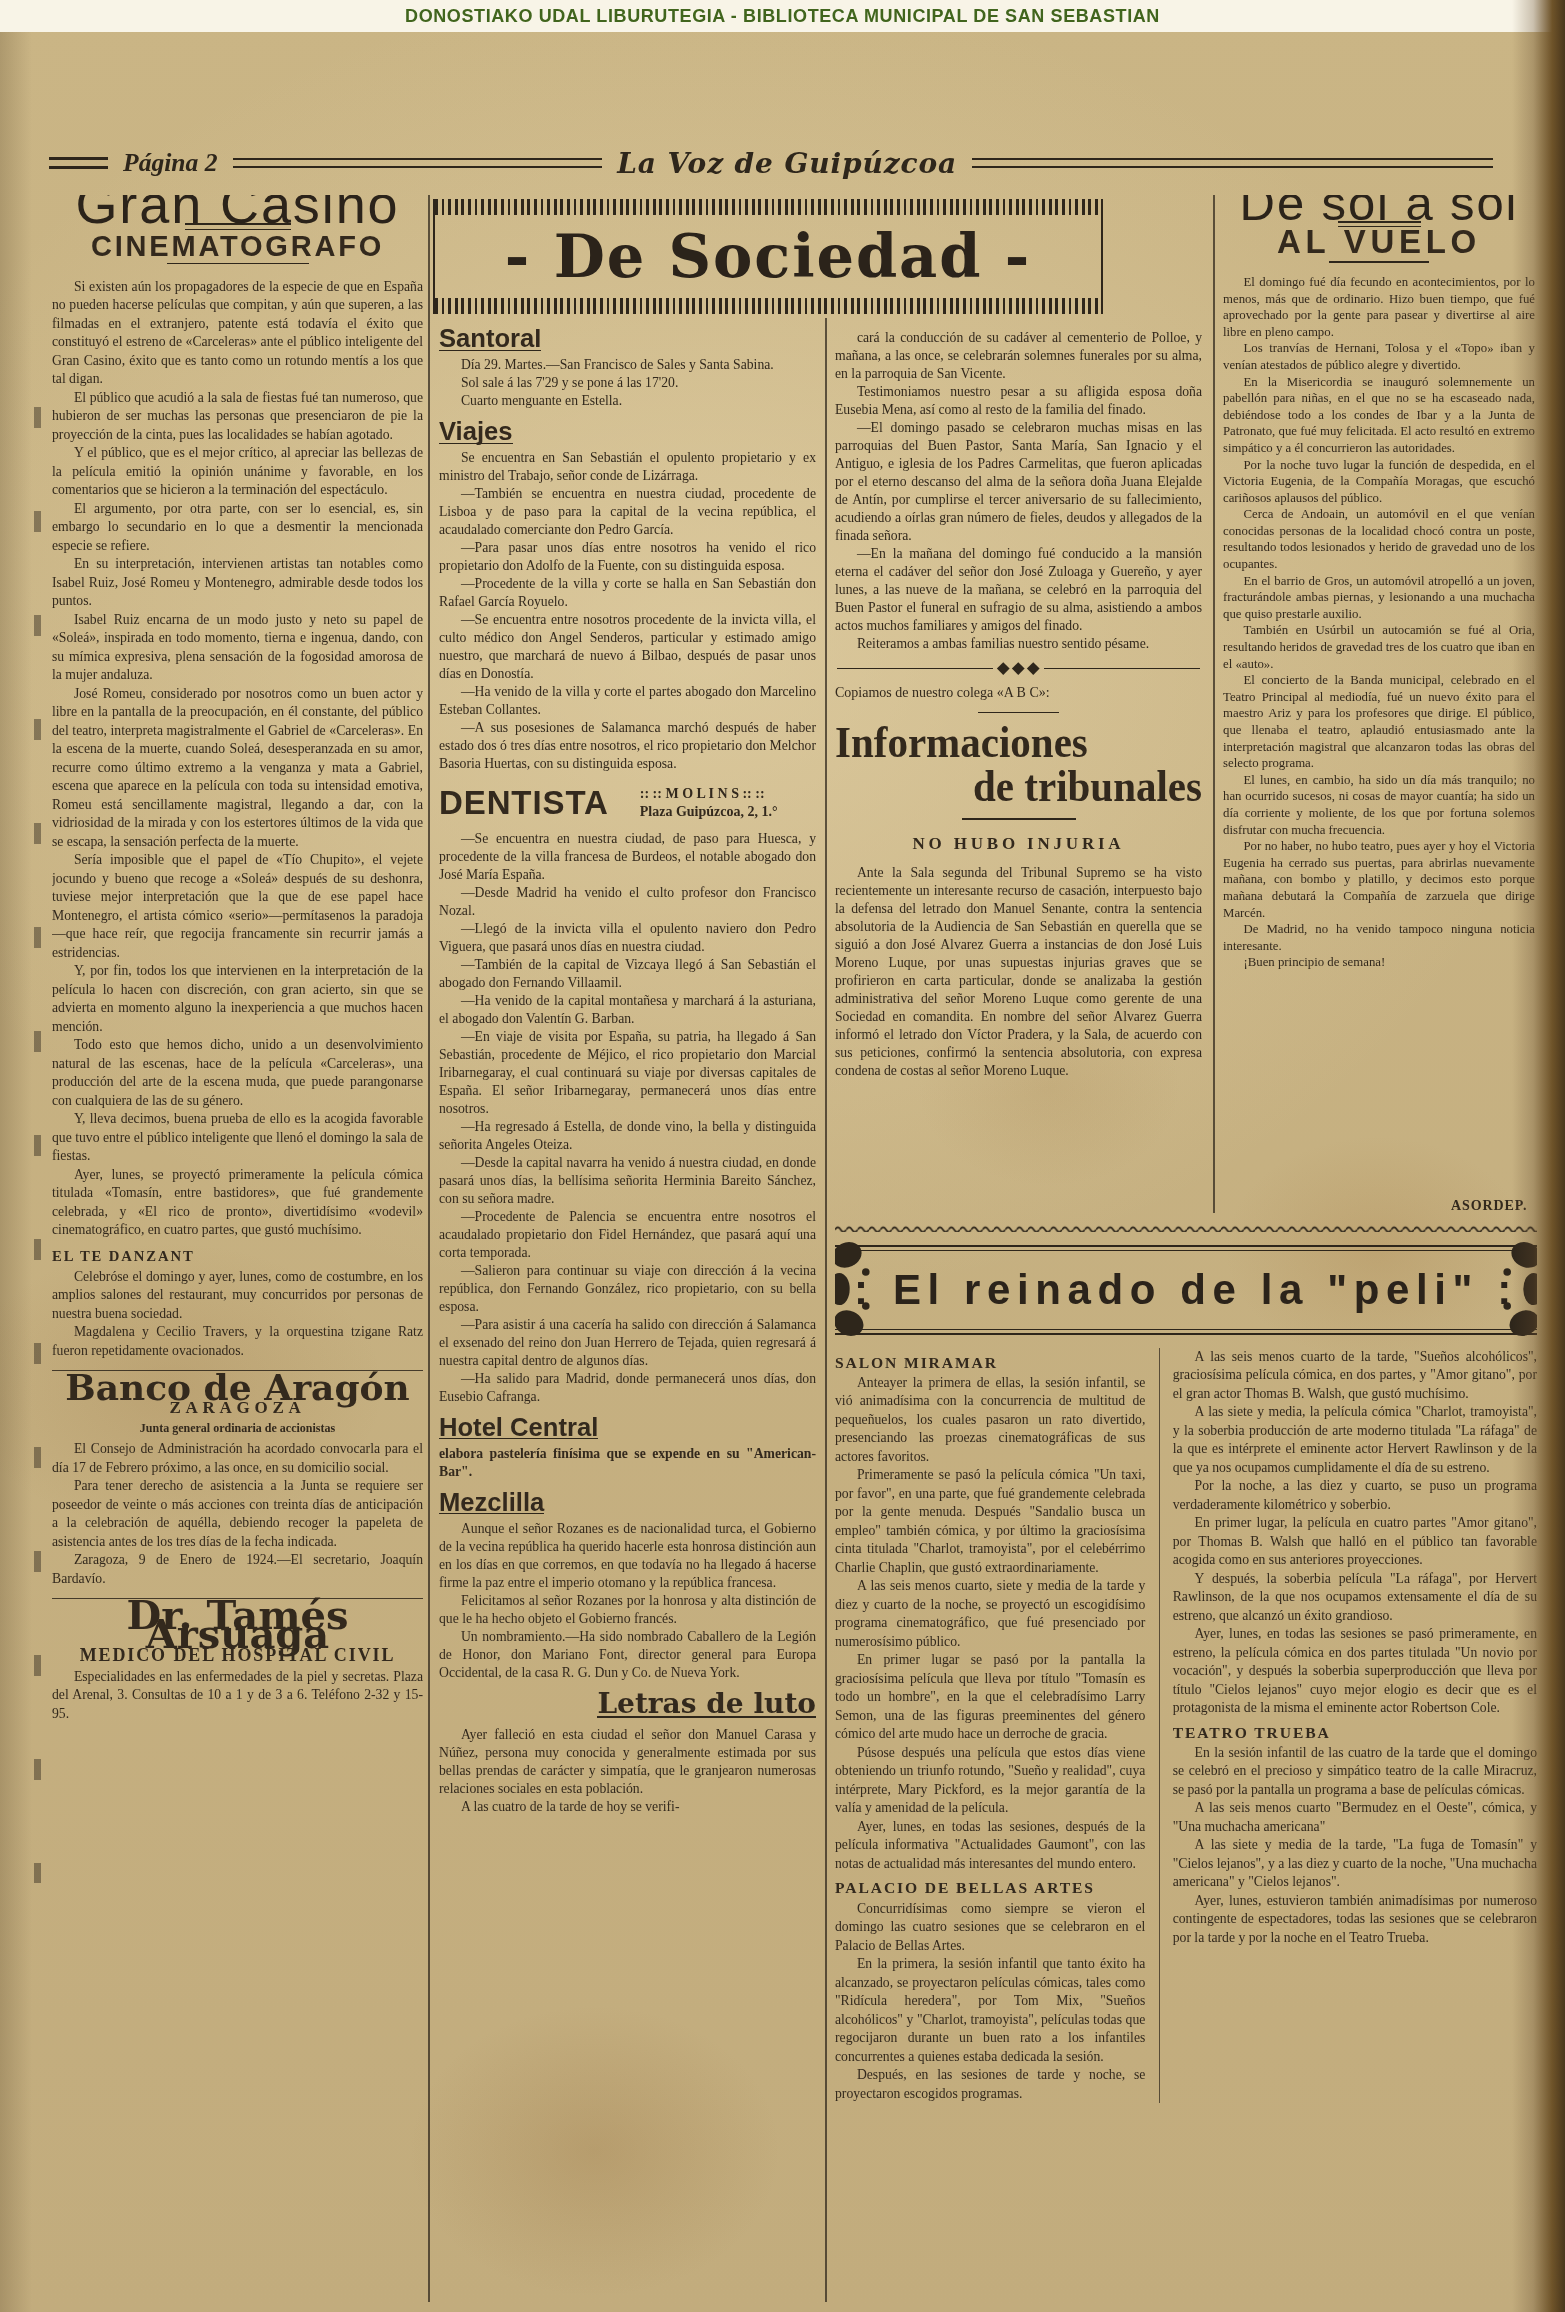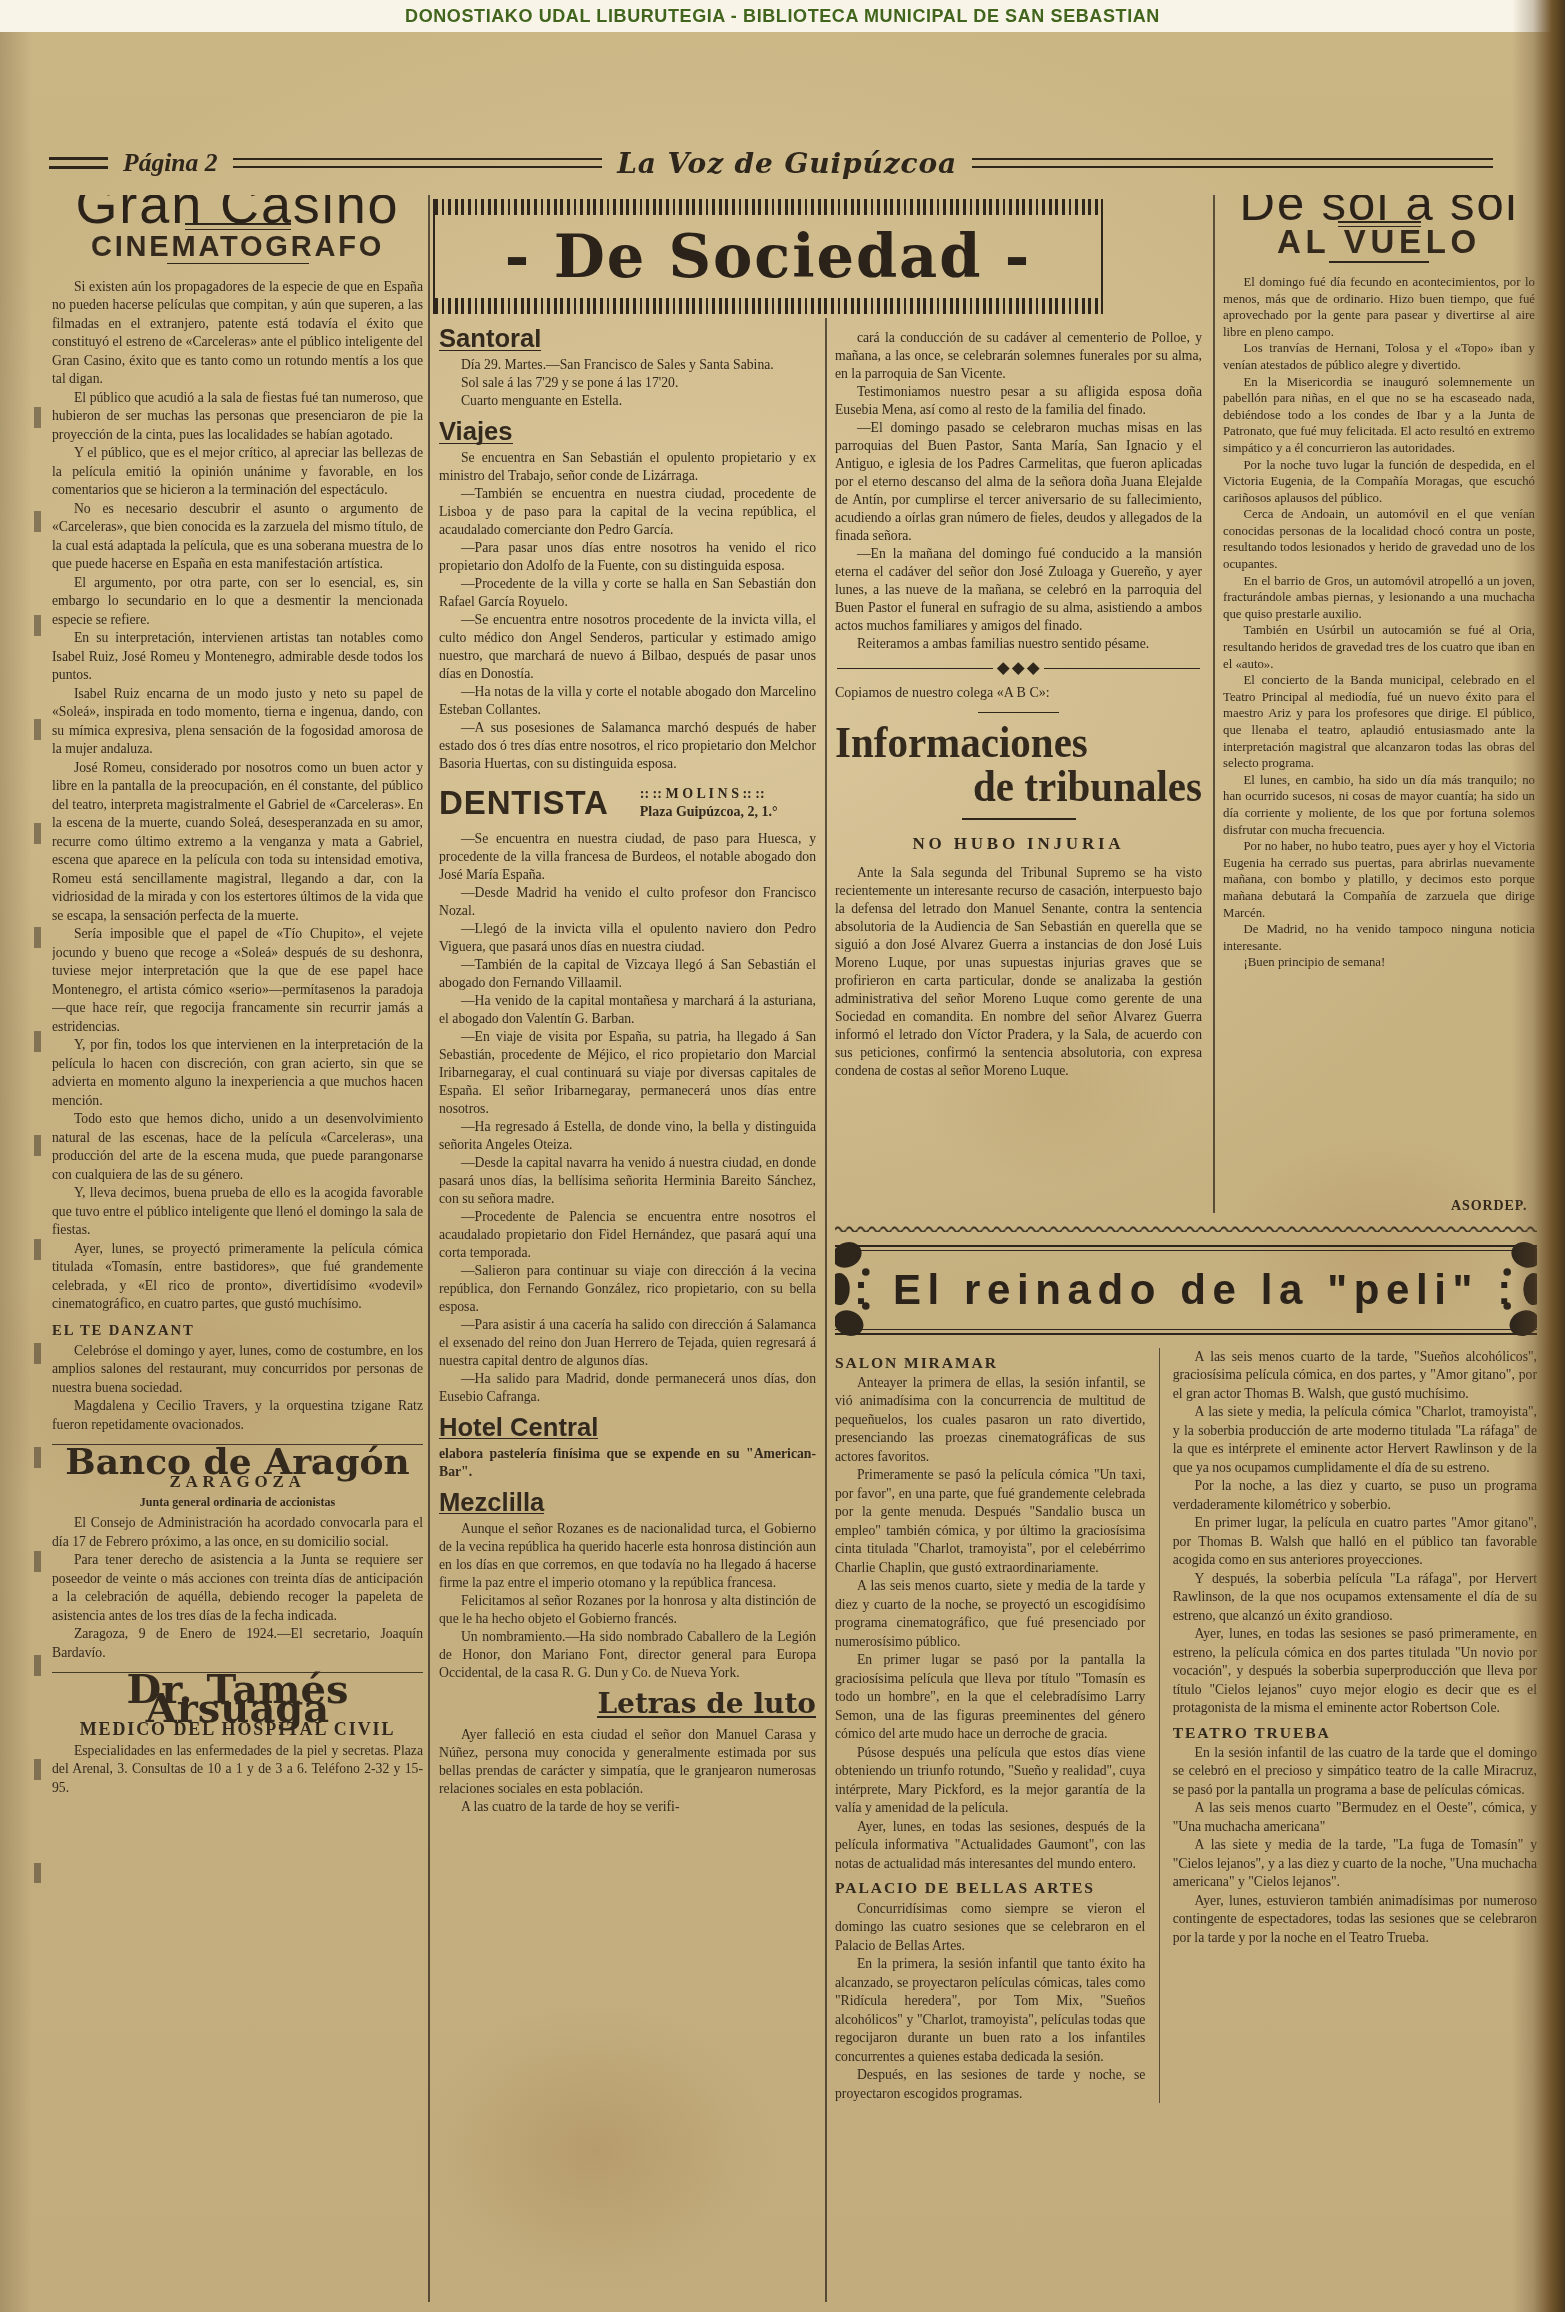--- a/index.html
+++ b/index.html
@@ -132,21 +132,20 @@
 
   <section class="col col1">
     <h1 class="gc-title">Gran Casino</h1>
     <div class="rule-dbl"></div>
     <h2 class="gc-sub">CINEMATOGRAFO</h2>
     <div class="rule-short"></div>
     <div>
         <p class="para">Si existen aún los propagadores de la especie de que en España no pueden hacerse películas que compitan, y aún que superen, a las filmadas en el extranjero, patente está todavía el éxito que constituyó el estreno de «Carceleras» ante el público inteligente del Gran Casino, éxito que es tanto como un rotundo mentís a los que tal digan.</p>
         <p class="para">El público que acudió a la sala de fiestas fué tan numeroso, que hubieron de ser muchas las personas que presenciaron de pie la proyección de la cinta, pues las localidades se habían agotado.</p>
         <p class="para">Y el público, que es el mejor crítico, al apreciar las bellezas de la película emitió la opinión unánime y favorable, en los comentarios que se hicieron a la terminación del espectáculo.</p>
-        <p class="para">No es necesario descubrir el asunto o argumento de «Carceleras», que bien conocida es la zarzuela del mismo título, de la cual está adaptada la película, que es una soberana muestra de lo que puede hacerse en España en esta manifestación artística.</p>
         <p class="para">El argumento, por otra parte, con ser lo esencial, es, sin embargo lo secundario en lo que a desmentir la mencionada especie se refiere.</p>
         <p class="para">En su interpretación, intervienen artistas tan notables como Isabel Ruiz, José Romeu y Montenegro, admirable desde todos los puntos.</p>
         <p class="para">Isabel Ruiz encarna de un modo justo y neto su papel de «Soleá», inspirada en todo momento, tierna e ingenua, dando, con su mímica expresiva, plena sensación de la fogosidad amorosa de la mujer andaluza.</p>
         <p class="para">José Romeu, considerado por nosotros como un buen actor y libre en la pantalla de la preocupación, en él constante, del público del teatro, interpreta magistralmente el Gabriel de «Carceleras». En la escena de la muerte, cuando Soleá, desesperanzada en su amor, recurre como último extremo a la venganza y mata a Gabriel, escena que aparece en la película con toda su intensidad emotiva, Romeu está sencillamente magistral, llegando a dar, con la vidriosidad de la mirada y con los estertores últimos de la vida que se escapa, la sensación perfecta de la muerte.</p>
         <p class="para">Sería imposible que el papel de «Tío Chupito», el vejete jocundo y bueno que recoge a «Soleá» después de su deshonra, tuviese mejor interpretación que la que de ese papel hace Montenegro, el artista cómico «serio»—permítasenos la paradoja—que hace reír, que regocija francamente sin recurrir jamás a estridencias.</p>
         <p class="para">Y, por fin, todos los que intervienen en la interpretación de la película lo hacen con discreción, con gran acierto, sin que se advierta en momento alguno la inexperiencia a que muchos hacen mención.</p>
         <p class="para">Todo esto que hemos dicho, unido a un desenvolvimiento natural de las escenas, hace de la película «Carceleras», una producción del arte de la escena muda, que puede parangonarse con cualquiera de las de su género.</p>
         <p class="para">Y, lleva decimos, buena prueba de ello es la acogida favorable que tuvo entre el público inteligente que llenó el domingo la sala de fiestas.</p>
         <p class="para">Ayer, lunes, se proyectó primeramente la película cómica titulada «Tomasín, entre bastidores», que fué grandemente celebrada, y «El rico de pronto», divertidísimo «vodevil» cinematográfico, en cuatro partes, que gustó muchísimo.</p>
       </div>
@@ -187,21 +186,21 @@
         <p class="para">Sol sale á las 7'29 y se pone á las 17'20.</p>
         <p class="para">Cuarto menguante en Estella.</p>
       </div>
     <h3 class="sec-head"><span>Viajes</span></h3>
     <div>
         <p class="para">Se encuentra en San Sebastián el opulento propietario y ex ministro del Trabajo, señor conde de Lizárraga.</p>
         <p class="para">—También se encuentra en nuestra ciudad, procedente de Lisboa y de paso para la capital de la vecina república, el acaudalado comerciante don Pedro García.</p>
         <p class="para">—Para pasar unos días entre nosotros ha venido el rico propietario don Adolfo de la Fuente, con su distinguida esposa.</p>
         <p class="para">—Procedente de la villa y corte se halla en San Sebastián don Rafael García Royuelo.</p>
         <p class="para">—Se encuentra entre nosotros procedente de la invicta villa, el culto médico don Angel Senderos, particular y estimado amigo nuestro, que marchará de nuevo á Bilbao, después de pasar unos días en Donostía.</p>
-        <p class="para">—Ha notas de la villa y corte el notable abogado don Marcelino Esteban Collantes.</p>
+        <p class="para">—Ha venido de la villa y corte el partes abogado don Marcelino Esteban Collantes.</p>
         <p class="para">—A sus posesiones de Salamanca marchó después de haber estado dos ó tres días entre nosotros, el rico propietario don Melchor Basoria Huertas, con su distinguida esposa.</p>
       </div>
     <div class="dentista">
       <span class="dent-name">DENTISTA</span>
       <span class="dent-right">
         <span>:: :: M O L I N S :: ::</span><br>
         <span>Plaza Guipúzcoa, 2, 1.°</span>
       </span>
     </div>
     <div>

